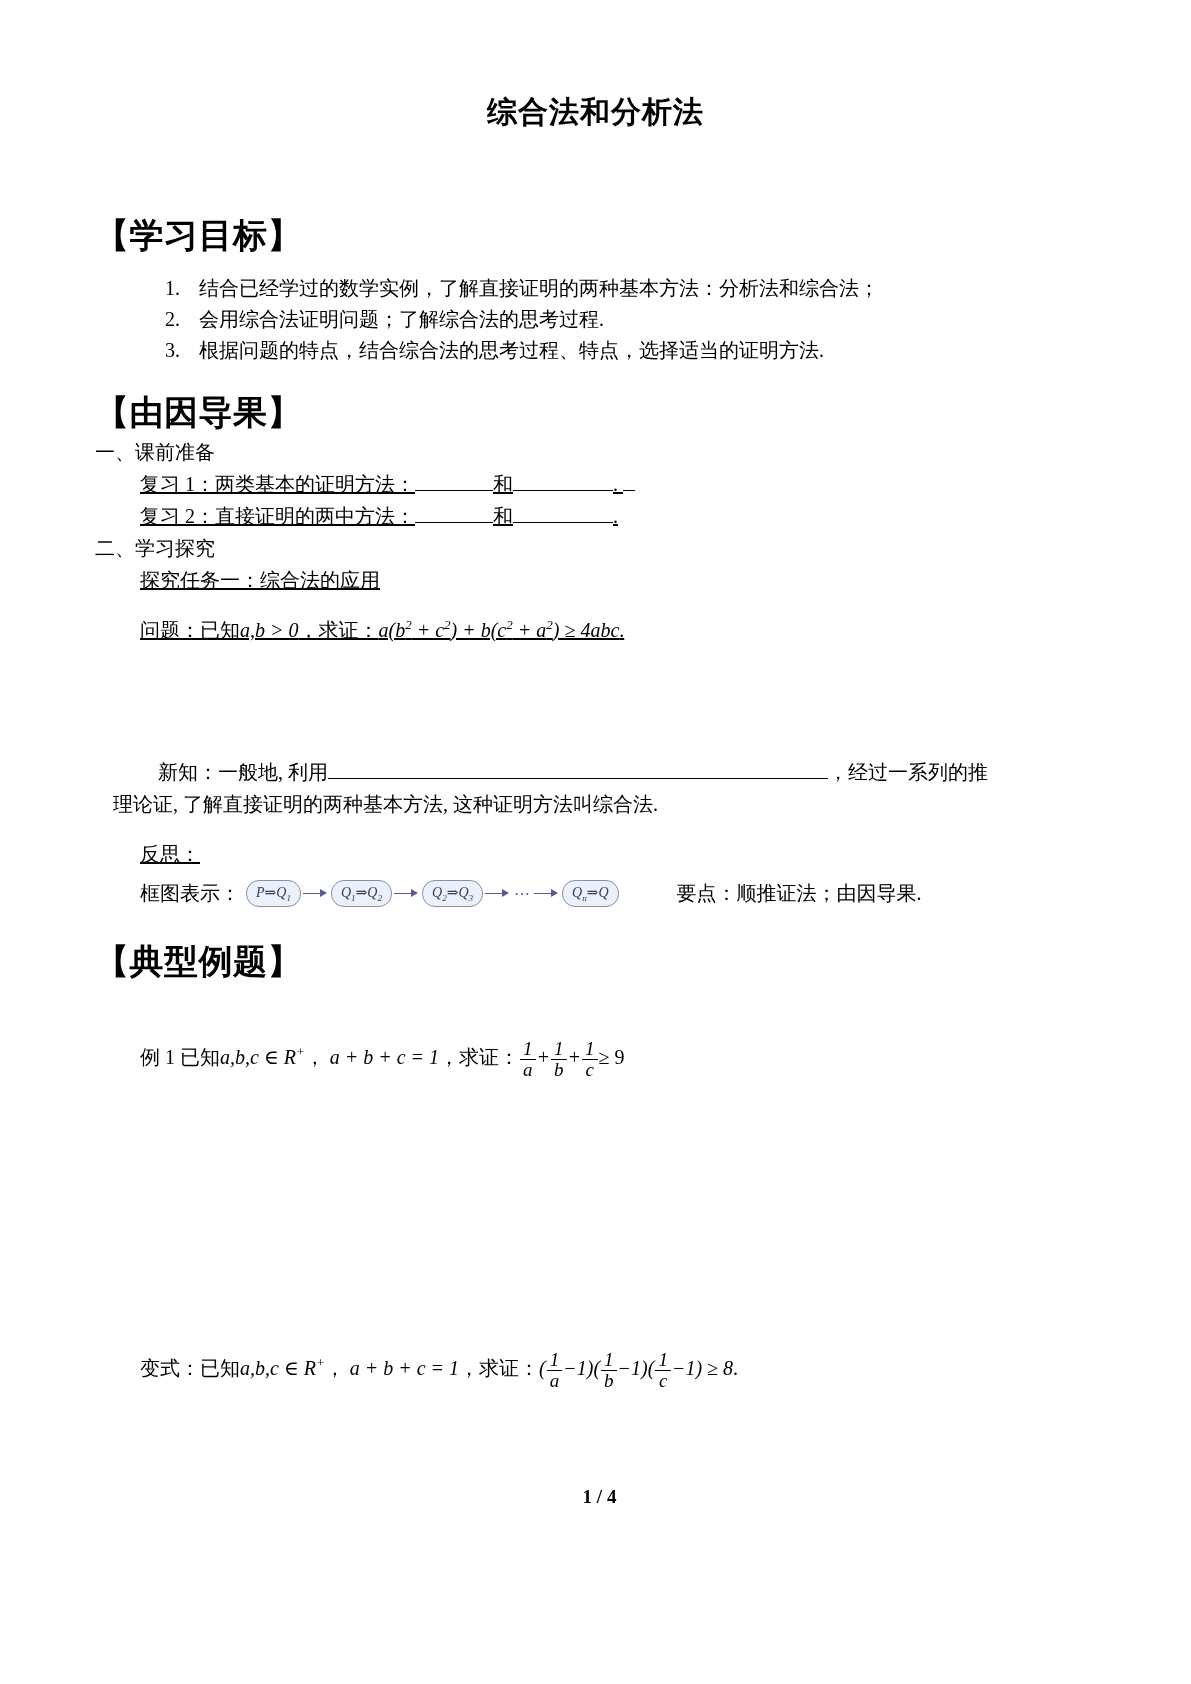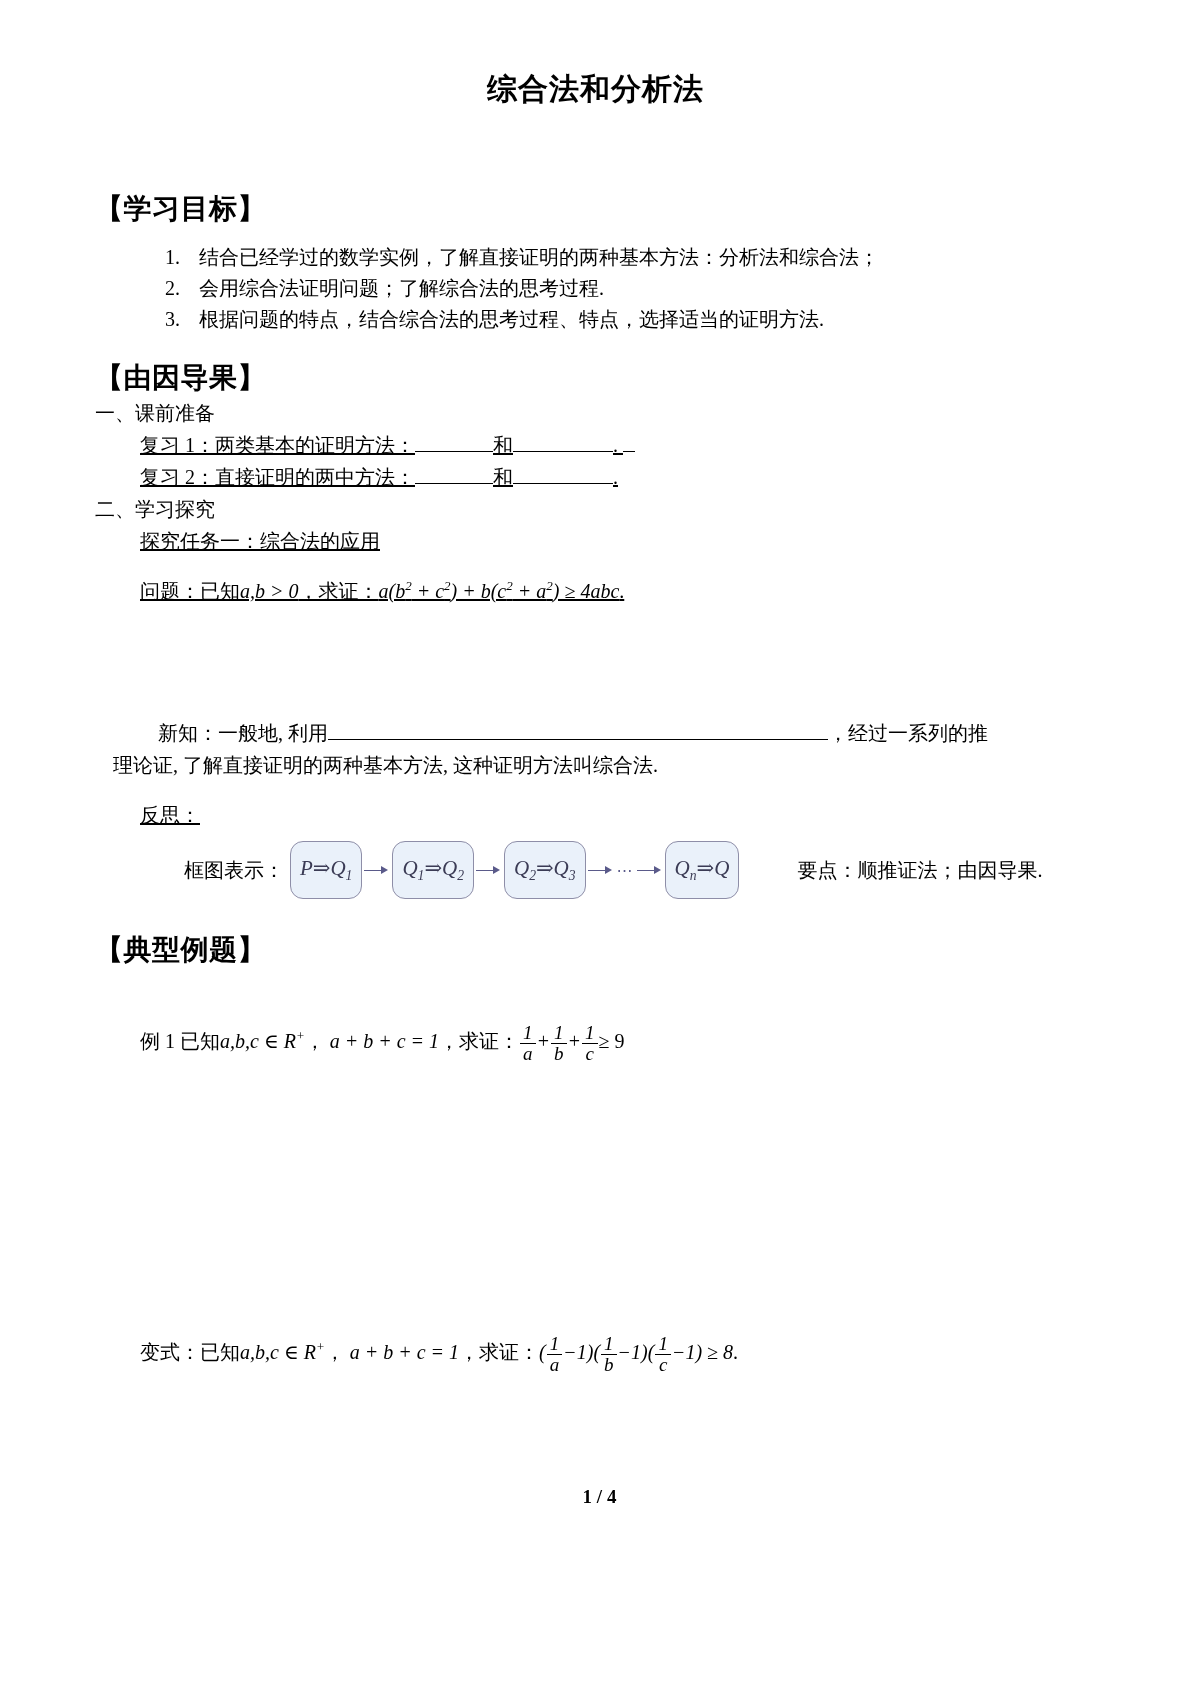--- a/index.html
+++ b/index.html
@@ -18,25 +18,25 @@
     margin: 0 auto;
     background: #fff;
     overflow: hidden;
   }
   .doc-title {
     text-align: center;
     font-size: 30px;
     font-weight: bold;
     letter-spacing: 1px;
     margin: 0;
-    padding-top: 69px;
+    padding-top: 92px;
     font-family: "Liberation Serif", "DejaVu Serif", serif;
   }
   .section-head {
-    font-size: 28px;
+    font-size: 34px;
     font-weight: bold;
     margin: 0;
     padding-left: 95px;
     letter-spacing: 0.5px;
   }
   .sec-goals   { padding-top: 80px; }
   .sec-process { padding-top: 24px; }
   .sec-examples{ padding-top: 32px; }
 
   ol.goals {
@@ -96,30 +96,29 @@
   }
   .frac .num { display: block; padding: 0 3px; }
   .frac .den { display: block; border-top: 1px solid #000; padding: 0 3px; }
 
   .flow-row {
     display: flex;
     align-items: center;
     padding-left: 140px;
     padding-top: 10px;
     font-size: 20px;
-    margin-left: 44px;
   }
   .flow-label { white-space: nowrap; }
   .flow-chart { display: flex; align-items: center; margin-left: 6px; }
   .fbox {
     border: 1px solid #8e8ea8;
     border-radius: 13px;
     background: #eaf1fa;
-    padding: 14px 9px;
-    font-size: 21px;
+    padding: 3px 9px;
+    font-size: 14px;
     font-style: italic;
     color: #3b3b55;
     white-space: nowrap;
   }
   .fbox sub { font-size: 0.65em; vertical-align: sub; }
   .farrow {
     display: inline-block;
     width: 26px;
     height: 9px;
     position: relative;

